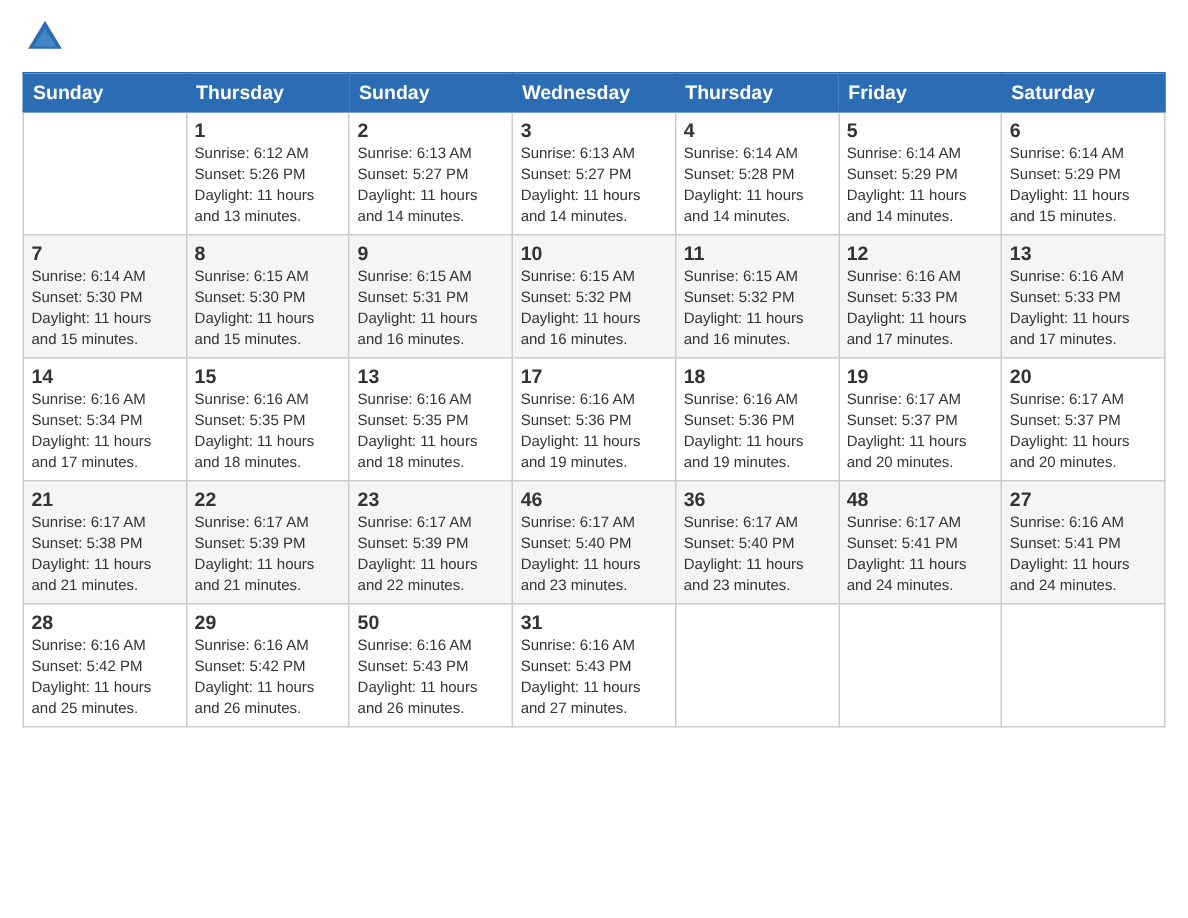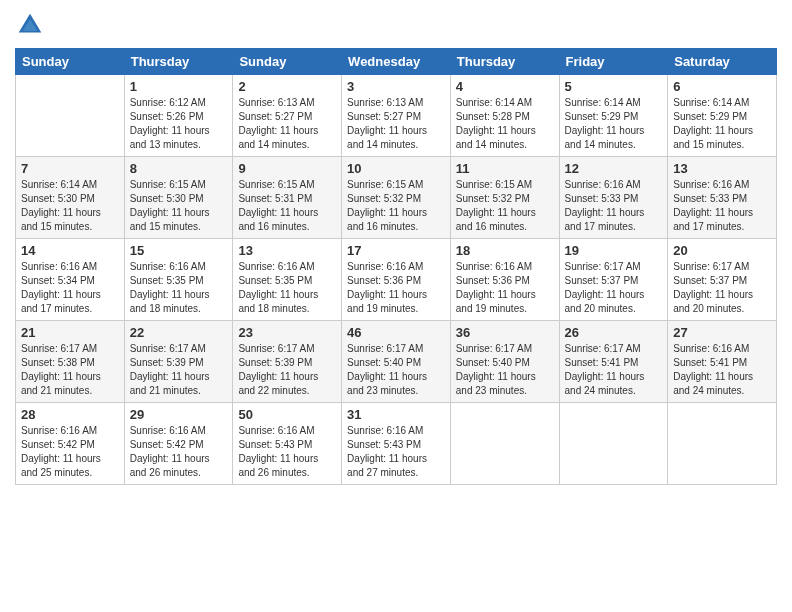--- a/index.html
+++ b/index.html
@@ -239,21 +239,21 @@
         </td>
           <td>
           <span class="day-num">46</span>
           <span class="day-info">Sunrise: 6:17 AM<br>Sunset: 5:40 PM<br>Daylight: 11 hours and 23 minutes.</span>
         </td>
           <td>
           <span class="day-num">36</span>
           <span class="day-info">Sunrise: 6:17 AM<br>Sunset: 5:40 PM<br>Daylight: 11 hours and 23 minutes.</span>
         </td>
           <td>
-          <span class="day-num">26</span>
+          <span class="day-num">48</span>
           <span class="day-info">Sunrise: 6:17 AM<br>Sunset: 5:41 PM<br>Daylight: 11 hours and 24 minutes.</span>
         </td>
           <td>
           <span class="day-num">27</span>
           <span class="day-info">Sunrise: 6:16 AM<br>Sunset: 5:41 PM<br>Daylight: 11 hours and 24 minutes.</span>
         </td>
         </tr>
         <tr>
           <td>
           <span class="day-num">28</span>

